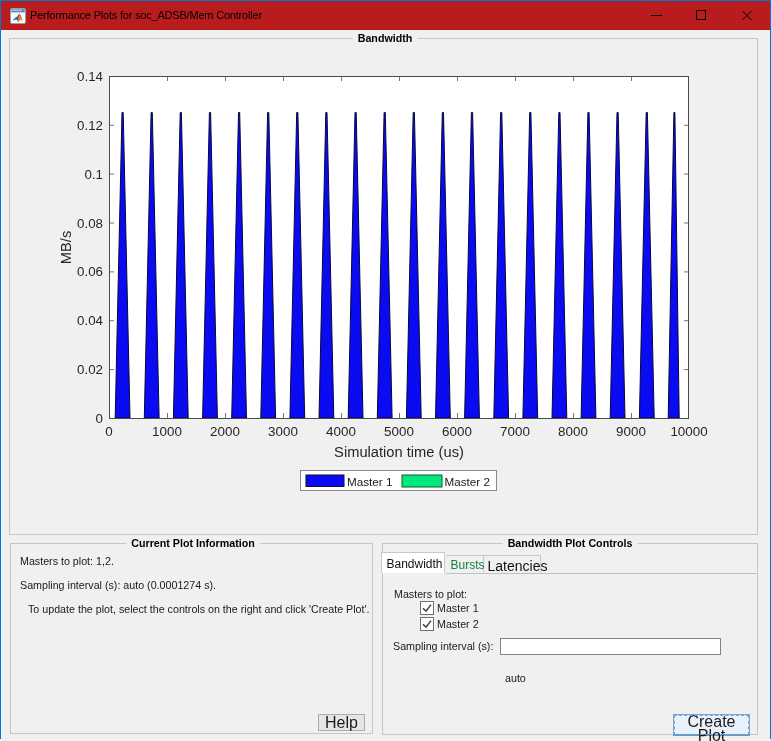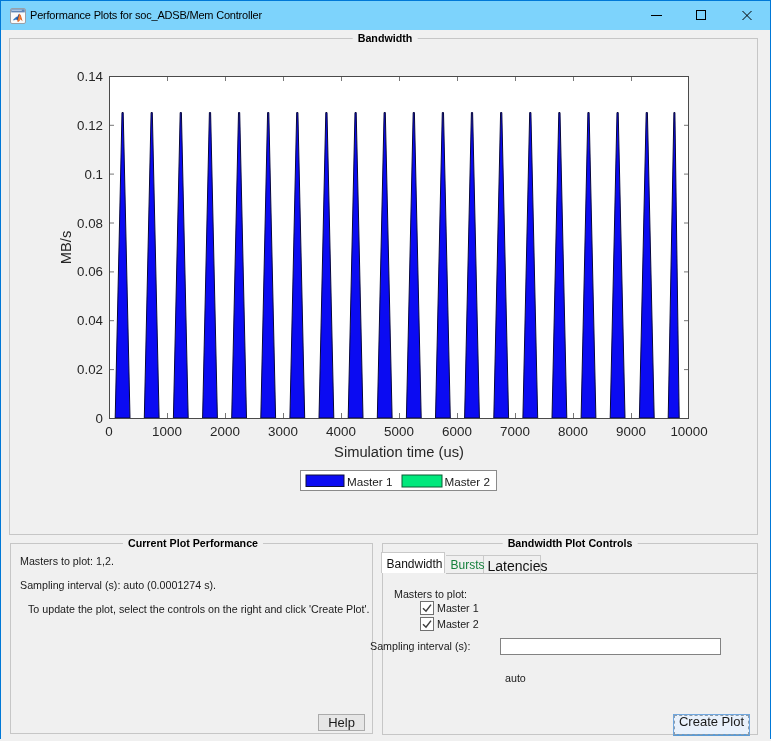--- a/index.html
+++ b/index.html
@@ -1,28 +1,28 @@
 <!DOCTYPE html>
 <html><head>
 <meta charset="utf-8">
 <style>
   html,body{margin:0;padding:0;}
   body{width:771px;height:741px;position:relative;overflow:hidden;
        font-family:"Liberation Sans", sans-serif;background:#f0f0f0;}
   .winborder{position:absolute;left:0;top:0;width:769px;height:738px;
        border:1px solid #0078d7;border-bottom:none;z-index:50;pointer-events:none;}
-  .titlebar{position:absolute;left:1px;top:1px;width:769px;height:29px;background:#7dd3fc;}
+  .titlebar{position:absolute;left:1px;top:1px;width:769px;height:29px;background:#b91c1c;}
   .title-text{position:absolute;left:29px;top:0;height:29px;line-height:29px;
        font-size:11px;letter-spacing:-0.2px;color:#000;}
   .plotsvg{position:absolute;left:0;top:0;}
   .gbox{position:absolute;border:1px solid #c6c6c6;}
   .gtitle{position:absolute;font-weight:bold;font-size:10.7px;color:#000;
        background:#f0f0f0;padding:0 5px;white-space:nowrap;transform:translateX(-50%);}
   .uitext{position:absolute;font-size:10.7px;color:#1a1a1a;white-space:nowrap;}
-  .btn{position:absolute;font-size:13px;color:#1a1a1a;text-align:center;
+  .btn{position:absolute;font-size:16px;color:#1a1a1a;text-align:center;
        box-sizing:border-box;}
 </style>
 </head>
 <body>
 
 <div class="titlebar">
   <svg style="position:absolute;left:9px;top:7px" width="16" height="16" viewBox="0 0 16 16">
     <rect x="0.5" y="0.5" width="15" height="15" rx="1.5" fill="#fafafa" stroke="#97a0a8"></rect>
     <rect x="1.2" y="1.2" width="13.6" height="3.2" fill="#5f87b8"></rect>
     <rect x="1.8" y="1.7" width="10" height="1.3" fill="#a9c4e2"></rect>
@@ -142,21 +142,21 @@
   <text x="399" y="456.5" font-size="14.7px" fill="#262626" text-anchor="middle">Simulation time (us)</text>
 
   <rect x="300.5" y="470.5" width="196" height="20" fill="#ffffff" stroke="#8a8a8a"></rect>
   <rect x="306" y="475" width="38" height="11.5" fill="#0b0bf2" stroke="#10103a" stroke-width="1"></rect>
   <text x="347" y="485.5" font-size="11.7px" fill="#1a1a1a">Master 1</text>
   <rect x="402" y="475" width="40" height="12" fill="#00e87c" stroke="#0a5c34" stroke-width="1"></rect>
   <text x="444.5" y="485.5" font-size="11.7px" fill="#1a1a1a">Master 2</text>
 </svg>
 
 <div class="gbox" style="left:10px;top:543px;width:361px;height:189px;"></div>
-<div class="gtitle" style="left:193px;top:537px;">Current Plot Performance</div>
+<div class="gtitle" style="left:193px;top:537px;">Current Plot Information</div>
 <span class="uitext" style="left:20px;top:555px;">Masters to plot: 1,2.</span>
 <span class="uitext" style="left:20px;top:579px;">Sampling interval (s): auto (0.0001274 s).</span>
 <span class="uitext" style="left:20px;top:602.5px;margin-left:8px;">To update the plot, select the controls on the right and click 'Create Plot'.</span>
 <div class="btn" style="left:318px;top:714px;width:47px;height:17px;background:#e6e6e6;
      border:1px solid #ababab;line-height:15px;">Help</div>
 
 <div class="gbox" style="left:382px;top:543px;width:374px;height:190px;"></div>
 <div class="gtitle" style="left:570px;top:537px;">Bandwidth Plot Controls</div>
 
 <div style="position:absolute;left:446px;top:555px;width:311px;height:18px;
@@ -176,21 +176,21 @@
   <rect x="0.5" y="0.5" width="13" height="13" fill="#ffffff" stroke="#707070"></rect>
   <path d="M3 7.2 L6 10.2 L11 3.6" fill="none" stroke="#3f3f3f" stroke-width="1.5"></path>
 </svg>
 <span class="uitext" style="left:437px;top:602px;">Master 1</span>
 <svg style="position:absolute;left:420px;top:616.5px;" width="15" height="15" viewBox="0 0 15 15">
   <rect x="0.5" y="0.5" width="13" height="13" fill="#ffffff" stroke="#707070"></rect>
   <path d="M3 7.2 L6 10.2 L11 3.6" fill="none" stroke="#3f3f3f" stroke-width="1.5"></path>
 </svg>
 <span class="uitext" style="left:437px;top:617.5px;">Master 2</span>
 
-<span class="uitext" style="left:370px;top:639.5px;">Sampling interval (s):</span>
+<span class="uitext" style="left:393px;top:639.5px;">Sampling interval (s):</span>
 <div style="position:absolute;left:500px;top:638px;width:221px;height:17px;background:#ffffff;
      border:1px solid #828282;box-sizing:border-box;"></div>
 <span class="uitext" style="left:505px;top:672px;">auto</span>
 
 <div class="btn" style="left:673px;top:714px;width:77px;height:22px;box-sizing:border-box;background:#e9f1fb;
      border:1px solid #71a7de;border-bottom:2px solid #5b9bd5;line-height:14px;">
   <div style="position:absolute;left:1px;top:1px;right:1px;bottom:0px;
        outline:1px dashed #8c9cab;outline-offset:0px;"></div>Create Plot</div>
 
 <div class="winborder"></div>

